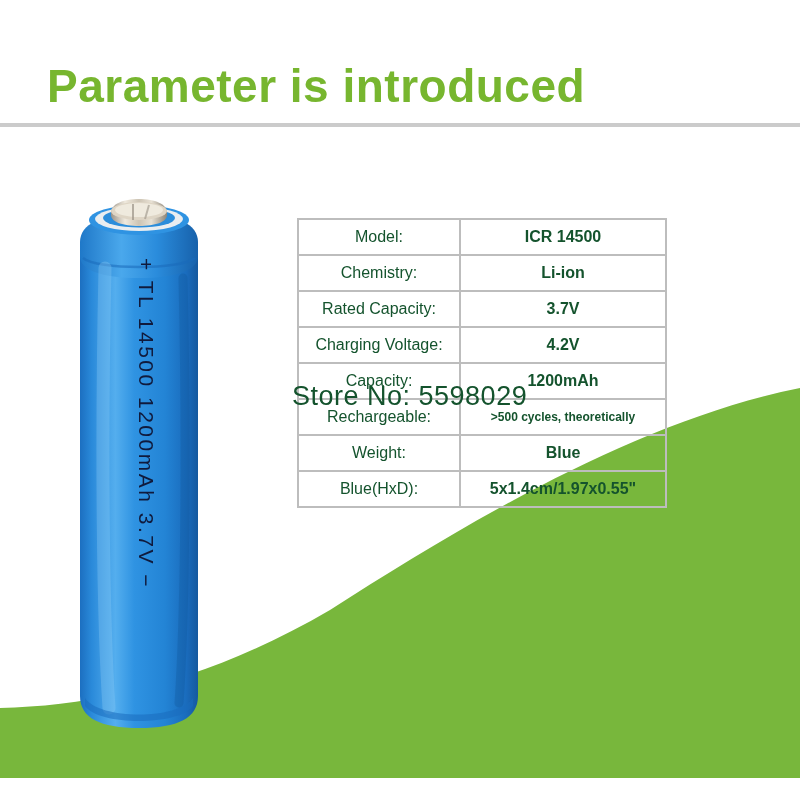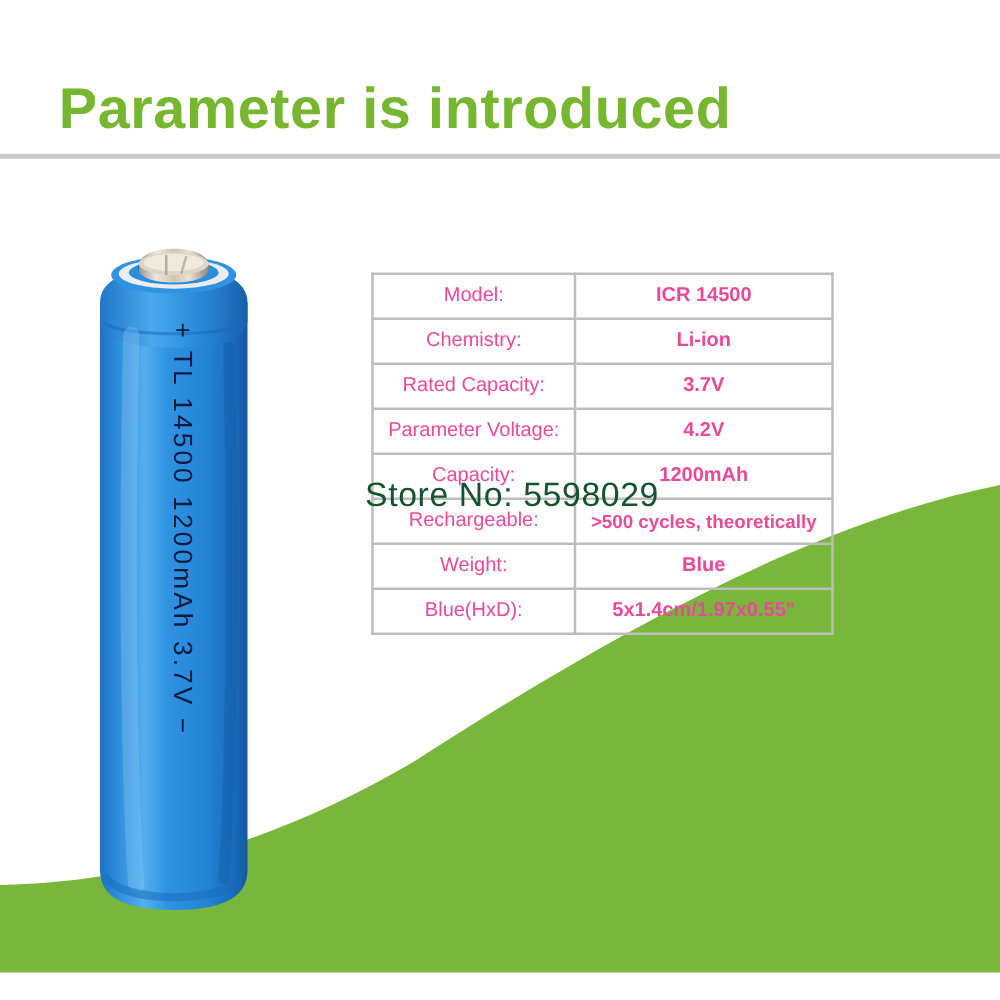--- a/index.html
+++ b/index.html
@@ -68,28 +68,28 @@
     border-collapse: collapse;
     table-layout: fixed;
   }
   #spec-table td {
     border: 2px solid #bdbdbd;
     height: 30px;
     padding: 2px 4px;
     text-align: center;
     vertical-align: middle;
     font-size: 16px;
-    color: #ec4899;
+    color: #14532d;
     background: transparent;
     white-space: nowrap;
     overflow: hidden;
   }
   #spec-table td.label-cell { width: 152px; }
   #spec-table td.value-cell { width: 196px; font-weight: bold; }
-  #spec-table tr.long-value td.value-cell { font-size: 15px; border-radius: 12px; }
+  #spec-table tr.long-value td.value-cell { font-size: 12px; border-radius: 12px; }
 
   
   #watermark {
     position: absolute;
     left: 292px;
     top: 381px;
     font-size: 27px;
     color: #14532d;
     white-space: nowrap;
     letter-spacing: 0.5px;
@@ -171,21 +171,21 @@
       </tr>
       <tr>
         <td class="label-cell">Chemistry:</td>
         <td class="value-cell">Li-ion</td>
       </tr>
       <tr>
         <td class="label-cell">Rated Capacity:</td>
         <td class="value-cell">3.7V</td>
       </tr>
       <tr>
-        <td class="label-cell">Parameter Voltage:</td>
+        <td class="label-cell">Charging Voltage:</td>
         <td class="value-cell">4.2V</td>
       </tr>
       <tr>
         <td class="label-cell">Capacity:</td>
         <td class="value-cell">1200mAh</td>
       </tr>
       <tr class="long-value">
         <td class="label-cell">Rechargeable:</td>
         <td class="value-cell">&gt;500 cycles, theoretically</td>
       </tr>

